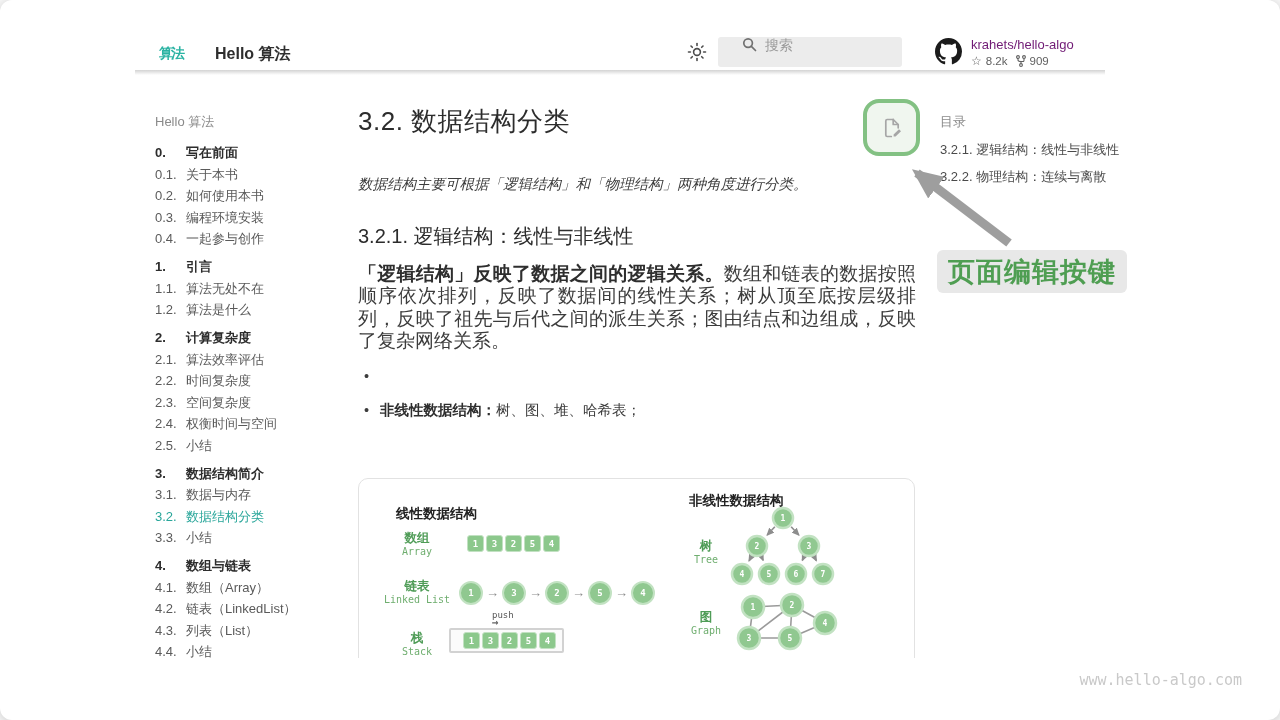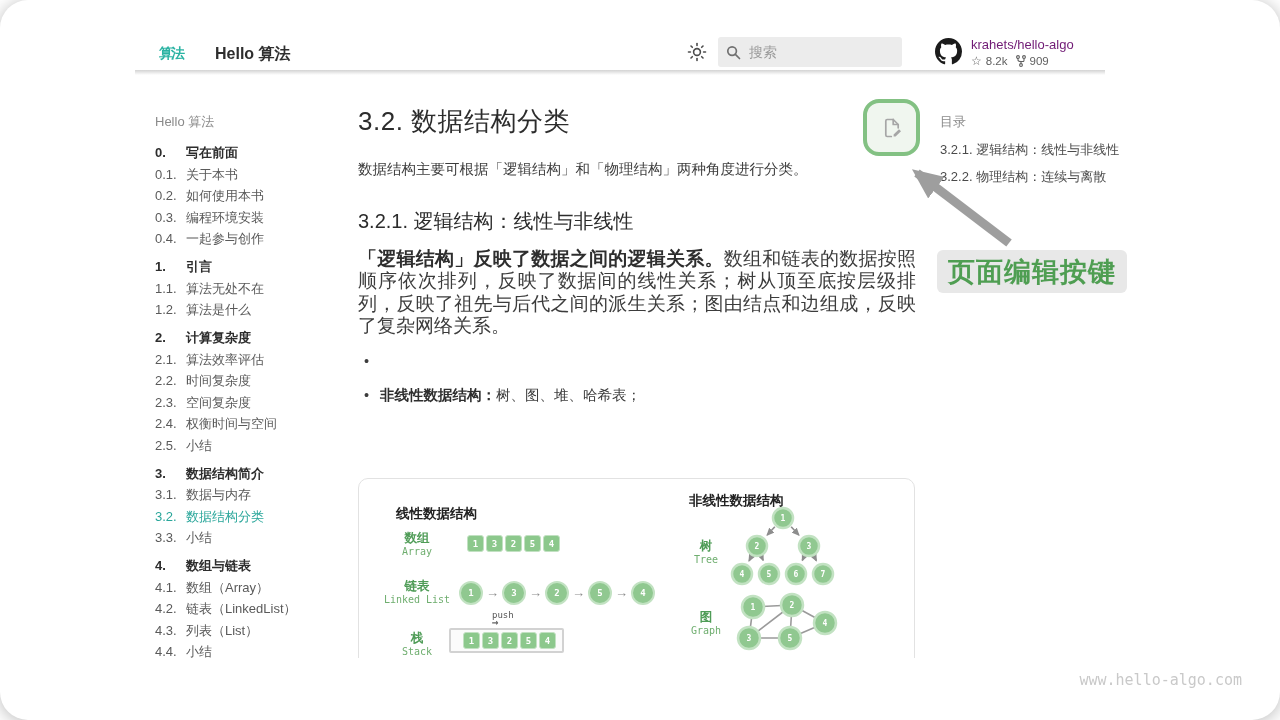--- a/index.html
+++ b/index.html
@@ -1,26 +1,26 @@
 <!DOCTYPE html>
 <html><head>
 <meta charset="utf-8">
 <style>
   *{margin:0;padding:0;box-sizing:border-box;}
   html,body{width:1280px;height:720px;background:#fff;font-family:"Liberation Sans",sans-serif;position:relative;overflow:hidden;}
-  .card{position:absolute;inset:0;background:#fff;border-radius:28px;box-shadow:0 2px 18px rgba(0,0,0,.28);overflow:hidden;}
+  .card{position:absolute;inset:0;background:#fff;border-radius:12px;box-shadow:0 2px 18px rgba(0,0,0,.28);overflow:hidden;}
 
   
   .logo{position:absolute;left:159px;top:40px;width:40px;height:26px;color:#2bb3a3;
         font-family:"DejaVu Sans Mono",monospace;font-weight:bold;font-size:14px;letter-spacing:-2px;
         line-height:26px;cursor:pointer;}
   .site-title{position:absolute;left:215px;top:44px;font-size:16px;font-weight:bold;color:#2e2e2e;cursor:pointer;}
   .theme-btn{position:absolute;left:687px;top:42px;width:20px;height:20px;cursor:pointer;}
   .searchbox{position:absolute;left:718px;top:37px;width:184px;height:30px;background:#ececec;border-radius:3px;
-             display:flex;align-items:center;padding:0 8px;}
+             display:flex;align-items:flex-start;padding:0 24px;}
   .searchbox svg{flex:none;margin-right:8px;}
   .searchbox input{border:none;outline:none;background:transparent;font-size:14px;color:#444;width:130px;
                    font-family:"Liberation Sans",sans-serif;}
   .searchbox input::placeholder{color:#9b9b9b;}
   .repo{position:absolute;left:935px;top:36px;display:flex;align-items:flex-start;cursor:pointer;}
   .repo .octo{width:27px;height:27px;margin-right:9px;margin-top:2px;}
   .repo .rname{font-size:13px;color:#701a75;line-height:17px;}
   .repo .rstats{font-size:11.5px;color:#5f5f5f;display:flex;align-items:center;gap:4px;margin-top:1px;}
   .repo .star-ic{font-size:12px;color:#5f5f5f;}
   .hdr-divider{position:absolute;left:135px;top:70px;width:970px;height:5px;
@@ -31,21 +31,21 @@
   .sb-title{color:#8a8a8a;font-size:13px;margin-bottom:13px;}
   .sbitem{font-size:13px;color:#5a5a5a;display:flex;line-height:17px;margin-bottom:4.5px;cursor:pointer;}
   .sbitem .num{width:31px;flex:none;}
   .sbitem.chapter{font-weight:bold;color:#2d2d2d;margin-top:11px;}
   .sbitem.active{color:#29a densities}
   .sbitem.active{color:#29a69a;}
 
   
   .main{position:absolute;left:358px;top:104px;width:558px;color:#3c3c3c;}
   .main h1{font-size:26px;font-weight:400;color:#2c2c2c;letter-spacing:.5px;}
-  .main .intro{margin-top:19px;font-size:14.5px;line-height:22.5px;}
+  .main .intro{margin-top:34px;font-size:14.5px;line-height:22.5px;font-style:italic;}
   .main h2{margin-top:27px;font-size:20px;font-weight:400;color:#2c2c2c;}
   .main p.body{margin-top:13px;font-size:19px;line-height:22.5px;text-align:justify;}
   .main .blt{margin-top:12px;font-size:14.5px;line-height:22px;padding-left:6px;display:flex;}
   .main .blt .dot{width:16px;flex:none;color:#3c3c3c;}
   b.seg{color:#2e2e2e;}
 
   
   .figwrap{position:absolute;left:358px;top:478px;width:559px;height:180px;overflow:hidden;}
   .figbox{position:relative;width:557px;height:240px;border:1px solid #e2e2e2;border-radius:10px;background:#fff;}
   .figtitle{position:absolute;font-size:13.5px;font-weight:bold;color:#222;}

